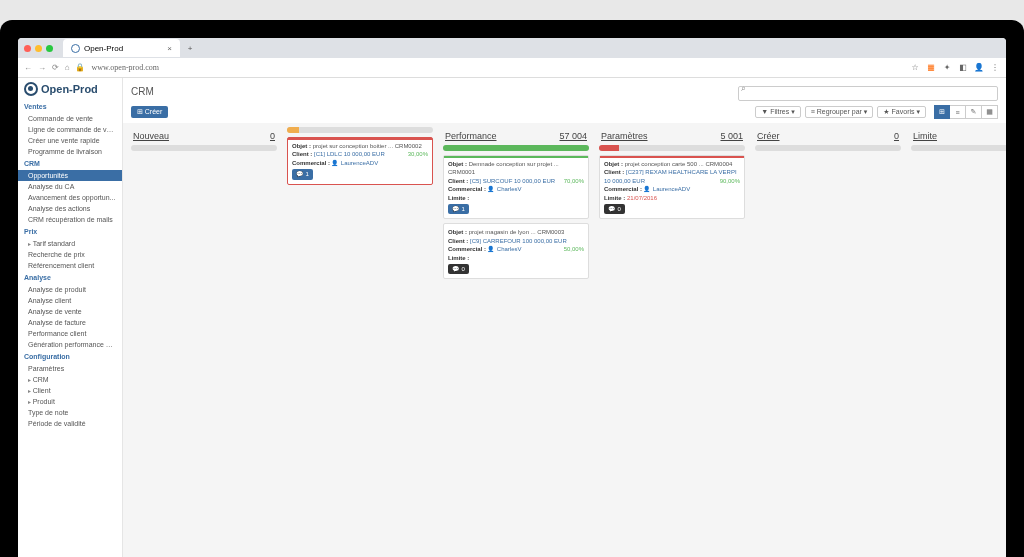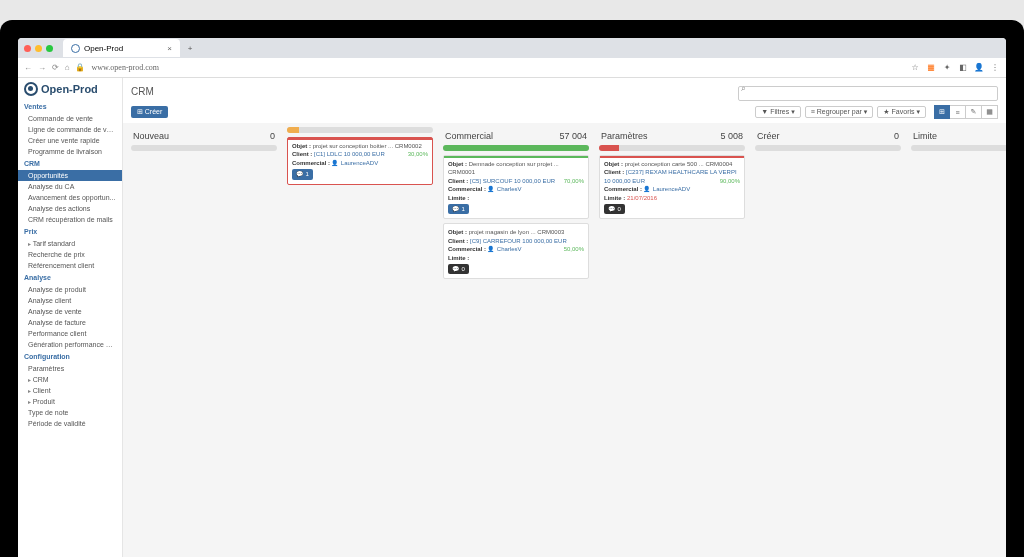--- a/index.html
+++ b/index.html
@@ -39,21 +39,21 @@
 .search::before{content:"⌕";position:absolute;left:3px;top:1px;font-size:9px;color:#888;}
 .btn-create{background:#3a6ea5;color:#fff;border:none;padding:2px 6px;font-size:7px;border-radius:2px;cursor:pointer;}
 .filters{display:flex;gap:4px;}
 .f-btn{border:1px solid #ccc;background:#fff;padding:1px 5px;font-size:7px;border-radius:2px;cursor:pointer;color:#555;}
 .views{margin-left:auto;display:flex;gap:0;}
 .v-btn{border:1px solid #ccc;background:#fff;width:16px;height:14px;font-size:7px;display:flex;align-items:center;justify-content:center;cursor:pointer;color:#666;}
 .v-btn.active{background:#3a6ea5;color:#fff;border-color:#3a6ea5;}
 .v-btn+.v-btn{border-left:none;}
 .kanban{flex:1;display:flex;overflow-x:auto;background:#f5f5f5;padding:4px;gap:2px;}
 .col{flex:0 0 154px;display:flex;flex-direction:column;}
-.col-hdr{padding:4px 6px;display:flex;justify-content:space-between;font-size:9px;color:#444;}
+.col-hdr{padding:4px 6px;display:flex;justify-content:space-between;font-size:9px;color:#444;text-decoration:underline;}
 .col-bar{height:6px;background:#ddd;border-radius:3px;margin:0 4px 4px;position:relative;overflow:hidden;}
 .col-bar .fill{position:absolute;left:0;top:0;height:100%;}
 .cards{padding:0 4px;display:flex;flex-direction:column;gap:4px;}
 .card{background:#fff;border:1px solid #ddd;border-radius:2px;padding:4px;font-size:6px;color:#555;line-height:1.4;position:relative;}
 .card.red{border-color:#d9534f;}
 .card .top-bar{height:2px;position:absolute;top:0;left:0;right:0;}
 .card .lbl{color:#333;font-weight:600;}
 .card .link{color:#3a6ea5;}
 .card .pct{float:right;color:#5cb85c;}
 .card .avatar{color:#d9534f;}
@@ -179,35 +179,35 @@
             <div class="col">
               <div class="col-bar">
                 <div class="fill" style="background:#f0ad4e;width:8%"></div>
               </div>
               <div class="cards">
                 <div class="card red"><div class="top-bar" style="background:#d9534f"></div><div><span class="lbl">Objet :</span> projet sur conception boitier ... CRM0002</div><div><span class="lbl">Client :</span> <span class="link">[C1] LDLC 10 000,00 EUR</span><span class="pct">30,00%</span></div><div><span class="lbl">Commercial :</span> <span class="avatar">👤</span> <span class="link">LaurenceADV</span></div><span class="badge">1</span></div>
               </div>
             </div>
             <div class="col">
               <div class="col-hdr">
-                <span>Commercial</span>
+                <span>Performance</span>
                 <span>57 004</span>
               </div>
               <div class="col-bar">
                 <div class="fill" style="background:#5cb85c;width:100%"></div>
               </div>
               <div class="cards">
                 <div class="card"><div class="top-bar" style="background:#5cb85c"></div><div><span class="lbl">Objet :</span> Demnade conception sur projet ... CRM0001</div><div><span class="lbl">Client :</span> <span class="link">[C5] SURCOUF 10 000,00 EUR</span><span class="pct">70,00%</span></div><div><span class="lbl">Commercial :</span> <span class="avatar">👤</span> <span class="link">CharlesV</span></div><div><span class="lbl">Limite :</span> <span class=""></span></div><span class="badge">1</span></div>
                 <div class="card"><div><span class="lbl">Objet :</span> projet magasin de lyon ... CRM0003</div><div><span class="lbl">Client :</span> <span class="link">[C9] CARREFOUR 100 000,00 EUR</span><span class="pct">50,00%</span></div><div><span class="lbl">Commercial :</span> <span class="avatar">👤</span> <span class="link">CharlesV</span></div><div><span class="lbl">Limite :</span> <span class=""></span></div><span class="badge dark">0</span></div>
               </div>
             </div>
             <div class="col">
               <div class="col-hdr">
                 <span>Paramètres</span>
-                <span>5 008</span>
+                <span>5 001</span>
               </div>
               <div class="col-bar">
                 <div class="fill" style="background:#d9534f;width:14%"></div>
               </div>
               <div class="cards">
                 <div class="card"><div class="top-bar" style="background:#d9534f"></div><div><span class="lbl">Objet :</span> projet conception carte 500 ... CRM0004</div><div><span class="lbl">Client :</span> <span class="link">[C237] REXAM HEALTHCARE LA VERPI 10 000,00 EUR</span><span class="pct">90,00%</span></div><div><span class="lbl">Commercial :</span> <span class="avatar">👤</span> <span class="link">LaurenceADV</span></div><div><span class="lbl">Limite :</span> <span class="limit-red">21/07/2016</span></div><span class="badge dark">0</span></div>
               </div>
             </div>
             <div class="col">
               <div class="col-hdr">

